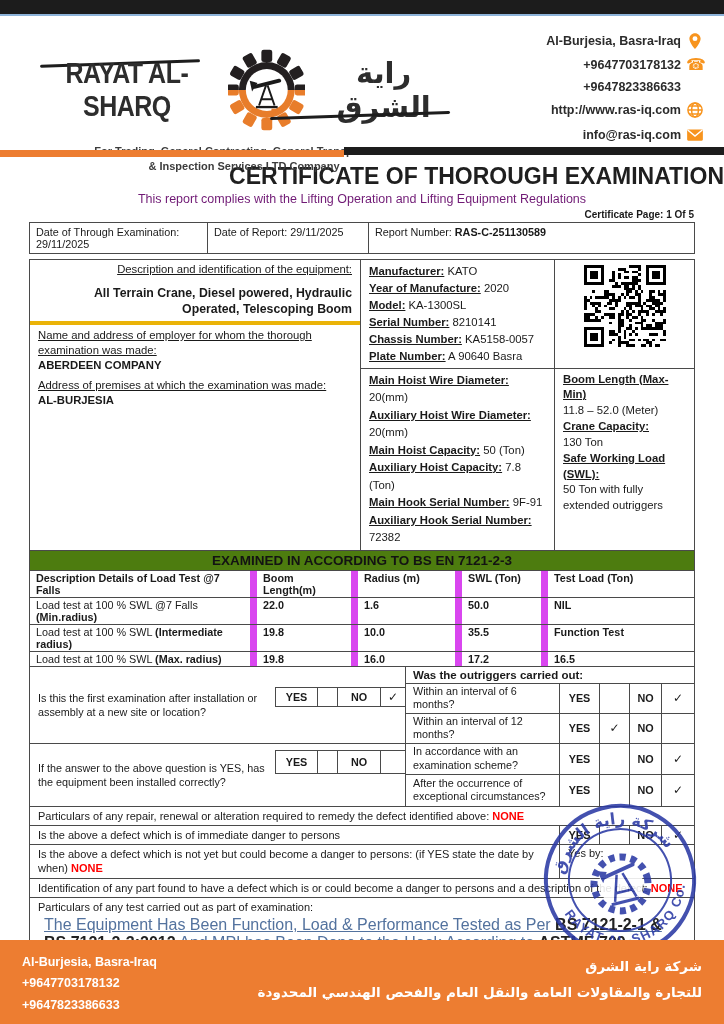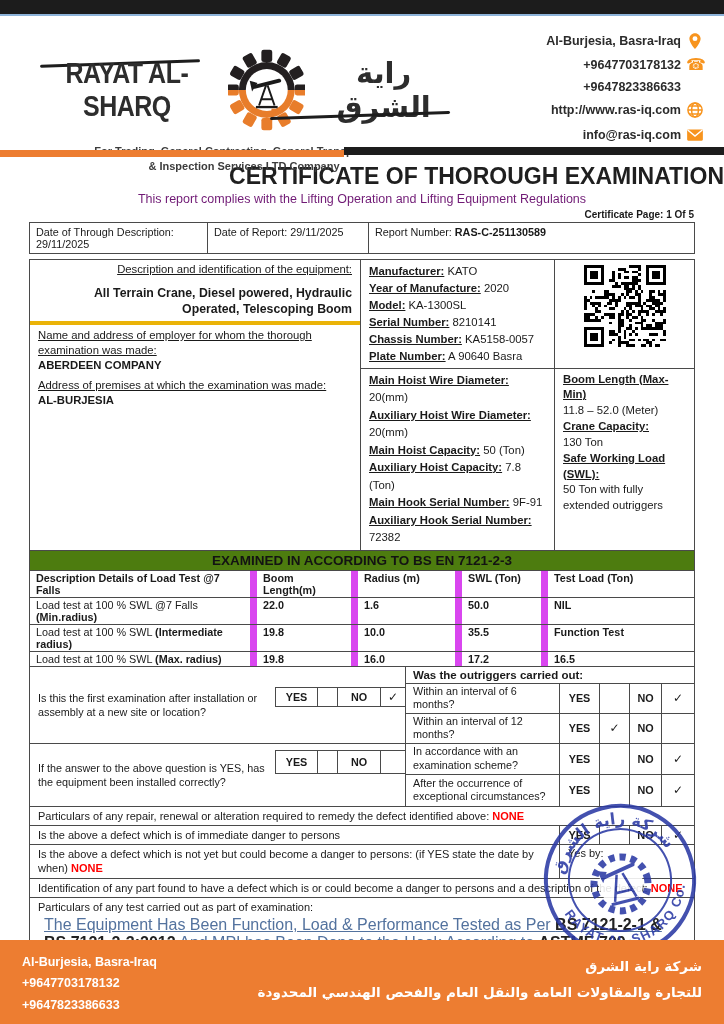--- a/index.html
+++ b/index.html
@@ -209,21 +209,21 @@
     <div class="div-black"></div>
   </div>
 
   <div class="title">CERTIFICATE OF THOROUGH EXAMINATION</div>
   <div class="subtitle">This report complies with the Lifting Operation and Lifting Equipment Regulations</div>
 
   <div class="content">
     <div class="cert-page">Certificate Page: 1 Of 5</div>
 
     <div class="dates">
-      <div class="d1"><span>Date of Through Description: </span><span>29/11/2025</span></div>
+      <div class="d1"><span>Date of Through Examination: </span><span>29/11/2025</span></div>
       <div class="d2"><span>Date of Report: </span><span>29/11/2025</span></div>
       <div class="d3"><span>Report Number: </span><span class="b">RAS-C-251130589</span></div>
     </div>
 
     <div class="equip">
       <div class="eq-left">
         <div class="eq-desc">
           <div class="u">Description and identification of the equipment:</div>
           <div class="eq-desc-val">All Terrain Crane, Diesel powered, Hydraulic Operated, Telescoping Boom</div>
         </div>

